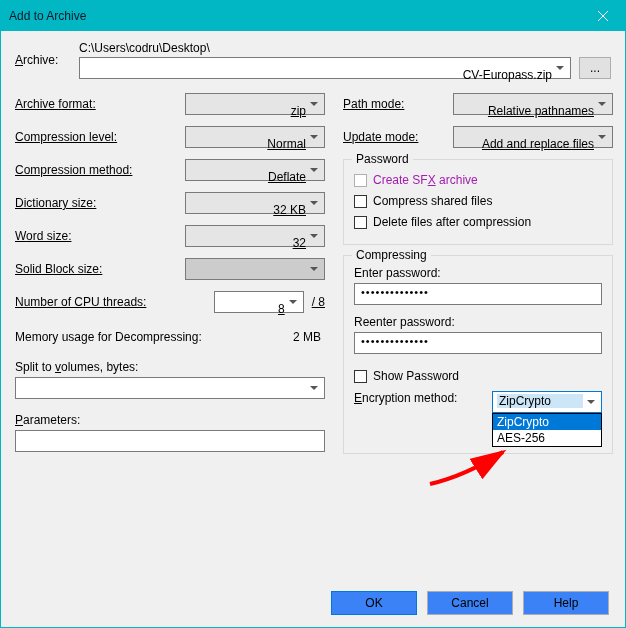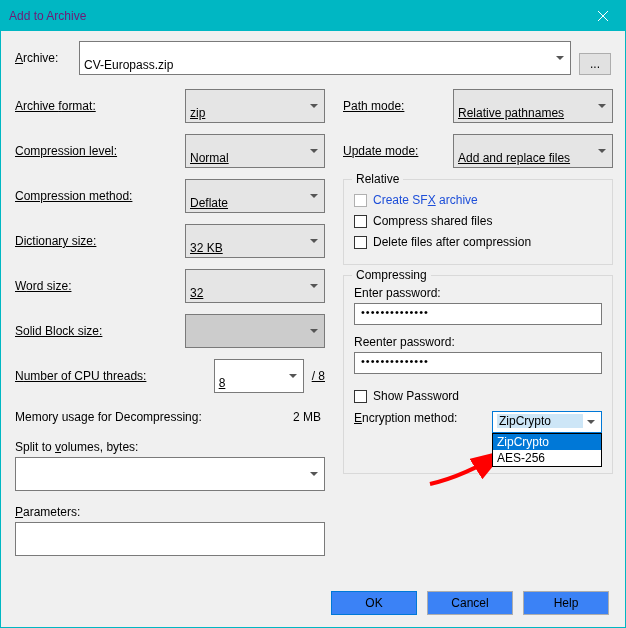--- a/index.html
+++ b/index.html
@@ -15,21 +15,21 @@
     height: 628px;
     border: 1px solid #00b7c3;
     background: #f0f0f0;
     display: flex;
     flex-direction: column;
     position: relative;
   }
   .titlebar {
     height: 30px;
     background: #00b7c3;
-    color: #701a75;
+    color: #0f172a;
     display: flex;
     align-items: center;
     padding-left: 8px;
     position: relative;
   }
   .titlebar .title { font-size: 12px; }
   .close-btn {
     position: absolute;
     right: 0; top: 0;
     width: 45px; height: 30px;
@@ -48,22 +48,23 @@
   }
   .path-col { flex:1; }
   .lbl { font-size:12px; }
   .u { text-decoration: underline; }
   .path-text { font-size: 12px; margin-bottom:2px;}
   .combo, .textbox, .selectctl {
     background:#fff;
     border:1px solid #7a7a7a;
     height:22px;
     font-size:12px;
-    padding: 16px 4px;
+    padding: 10px 4px;
     width:100%;
+    text-align:right;
   }
   .combo { position:relative; padding-right:18px; }
   .combo::after {
     content:""; position:absolute; right:6px; top:50%;
     border-left:4px solid transparent;
     border-right:4px solid transparent;
     border-top:4px solid #555;
     transform:translateY(-50%);
   }
   .combo.grey { background:#e5e5e5; }
@@ -99,21 +100,21 @@
     position:absolute; top:-8px; left:8px;
     background:#f0f0f0; padding:0 4px; font-size:12px;
   }
   .checkbox-row { display:flex; align-items:center; gap:6px; margin: 3px 0 7px 0; }
   .cb {
     width:13px; height:13px; border:1px solid #333; background:#fff;
     display:inline-block;
   }
   .cb.disabled { border-color:#b0b0b0; }
   .cb-label { font-size:12px; }
-  .cb-label.disabled { color:#1d4ed8; }
+  .cb-label.disabled { color:#a21caf; }
   .pwfield {
     width:100%; height:22px; border:1px solid #7a7a7a; background:#fff;
     font-size:11px; padding:2px 6px; letter-spacing:1px;
   }
   .enc-row { display:flex; align-items:flex-start; justify-content:space-between; margin-top:8px; position:relative; }
   .enc-combo-wrap { position:relative; width:110px; }
   .enc-combo {
     width:110px; height:22px; border:1px solid #0078d7; background:#fff;
     padding:2px 18px 2px 4px; position:relative;
   }
@@ -166,20 +167,21 @@
         <line x1="10" y1="0" x2="0" y2="10" stroke="#fff" stroke-width="1"></line>
       </svg>
     </div>
   </div>
 
   <div class="content">
 
     <div class="path-row">
       <div class="lbl" style="width:56px; align-self:center;"><span class="u">A</span>rchive:</div>
       <div class="path-col">
+        <div class="path-text">C:\Users\codru\Desktop\</div>
         <div class="combo"><span>CV-Europass.zip</span></div>
       </div>
       <div class="browse-btn">...</div>
     </div>
 
     <div class="columns">
 
       <div class="col-left">
         <div class="form-row">
           <span class="lbl">Archive <span class="u">f</span>ormat:</span>
@@ -227,21 +229,21 @@
         <div class="form-row">
           <span class="lbl" style="width:110px;">Pat<span class="u">h</span> mode:</span>
           <div class="combo grey big"><span>Relative pathnames</span></div>
         </div>
         <div class="form-row">
           <span class="lbl" style="width:110px;"><span class="u">U</span>pdate mode:</span>
           <div class="combo grey big"><span>Add and replace files</span></div>
         </div>
 
         <div class="fieldset">
-          <span class="legend">Relative</span>
+          <span class="legend">Password</span>
           <div class="checkbox-row">
             <span class="cb disabled"></span>
             <span class="cb-label disabled">Create SF<span class="u">X</span> archive</span>
           </div>
           <div class="checkbox-row">
             <span class="cb"></span>
             <span class="cb-label">Compress shared files</span>
           </div>
           <div class="checkbox-row">
             <span class="cb"></span>

